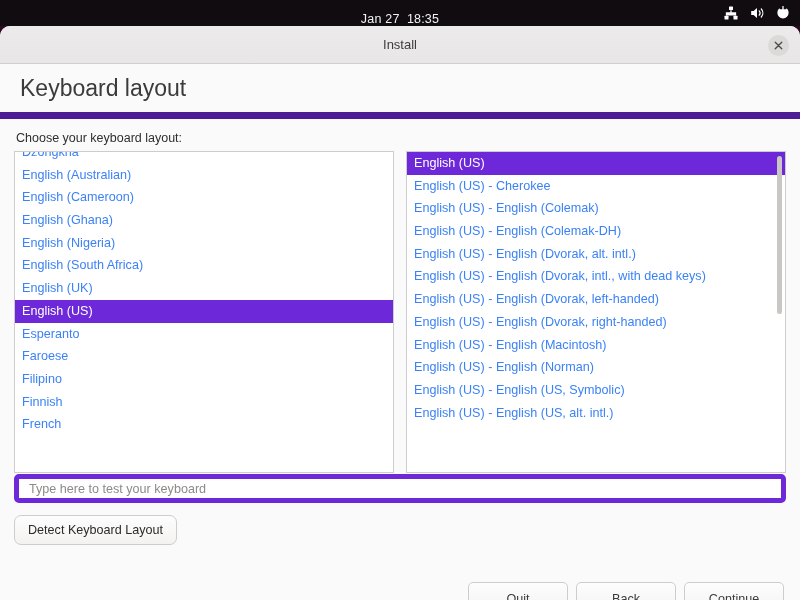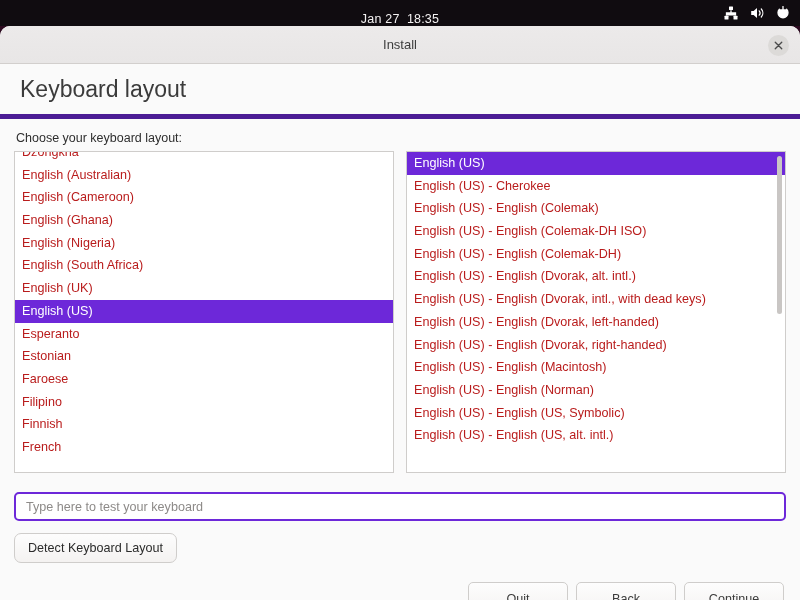--- a/index.html
+++ b/index.html
@@ -92,21 +92,21 @@
   #close-btn svg { width: 9px; height: 9px; stroke: #4a4a4a; stroke-width: 1.5; }
 
   
   #page-header {
     height: 55px;
     min-height: 55px;
     display: flex;
     align-items: center;
     padding: 7px 20px;
     background: #fafafa;
-    border-bottom: 5px solid #4c1d95;
+    border-bottom: 7px solid #4c1d95;
   }
   #page-title {
     font-size: 23px;
     color: #3b3b3b;
     font-weight: normal;
   }
 
   
   #content {
     flex: 1;
@@ -146,21 +146,21 @@
   }
   
   #left-inner  { margin-top: -11px; }
   #right-inner { margin-top: 0px; }
 
   .list-item {
     height: 22.7px;
     line-height: 22.7px;
     padding: 0 7px;
     font-size: 12.6px;
-    color: #b91c1c;
+    color: #3b82f6;
     white-space: nowrap;
     overflow: hidden;
     cursor: default;
   }
   .list-item.selected {
     background: #6d28d9;
     color: #ffffff;
   }
 
   
@@ -176,26 +176,26 @@
     width: 5px;
     border-radius: 3px;
     background: #c9c6c4;
   }
 
   
   #test-input {
     display: block;
     width: 100%;
     height: 29px;
-    margin-top: 19px;
+    margin-top: 1px;
     padding: 0 10px;
     font-size: 12.6px;
     color: #2b2b2b;
     background: #ffffff;
-    border: 2px solid #6d28d9;
+    border: 5px solid #6d28d9;
     border-radius: 5px;
     outline: none;
     font-family: "Liberation Sans", sans-serif;
   }
   #test-input::placeholder { color: #8d8a88; opacity: 1; }
 
   #detect-btn {
     margin-top: 12px;
     height: 30px;
     padding: 0 13px;
@@ -287,36 +287,34 @@
           <div class="list-inner" id="left-inner">
               <div class="list-item">Dzongkha</div>
               <div class="list-item">English (Australian)</div>
               <div class="list-item">English (Cameroon)</div>
               <div class="list-item">English (Ghana)</div>
               <div class="list-item">English (Nigeria)</div>
               <div class="list-item">English (South Africa)</div>
               <div class="list-item">English (UK)</div>
               <div class="list-item selected">English (US)</div>
               <div class="list-item">Esperanto</div>
-              <div class="list-item">Estonian</div>
               <div class="list-item">Faroese</div>
               <div class="list-item">Filipino</div>
               <div class="list-item">Finnish</div>
               <div class="list-item">French</div>
             </div>
         </div>
       </div>
 
       <div class="listbox">
         <div class="list-scroll">
           <div class="list-inner" id="right-inner">
               <div class="list-item selected">English (US)</div>
               <div class="list-item">English (US) - Cherokee</div>
               <div class="list-item">English (US) - English (Colemak)</div>
-              <div class="list-item">English (US) - English (Colemak-DH ISO)</div>
               <div class="list-item">English (US) - English (Colemak-DH)</div>
               <div class="list-item">English (US) - English (Dvorak, alt. intl.)</div>
               <div class="list-item">English (US) - English (Dvorak, intl., with dead keys)</div>
               <div class="list-item">English (US) - English (Dvorak, left-handed)</div>
               <div class="list-item">English (US) - English (Dvorak, right-handed)</div>
               <div class="list-item">English (US) - English (Macintosh)</div>
               <div class="list-item">English (US) - English (Norman)</div>
               <div class="list-item">English (US) - English (US, Symbolic)</div>
               <div class="list-item">English (US) - English (US, alt. intl.)</div>
             </div>

